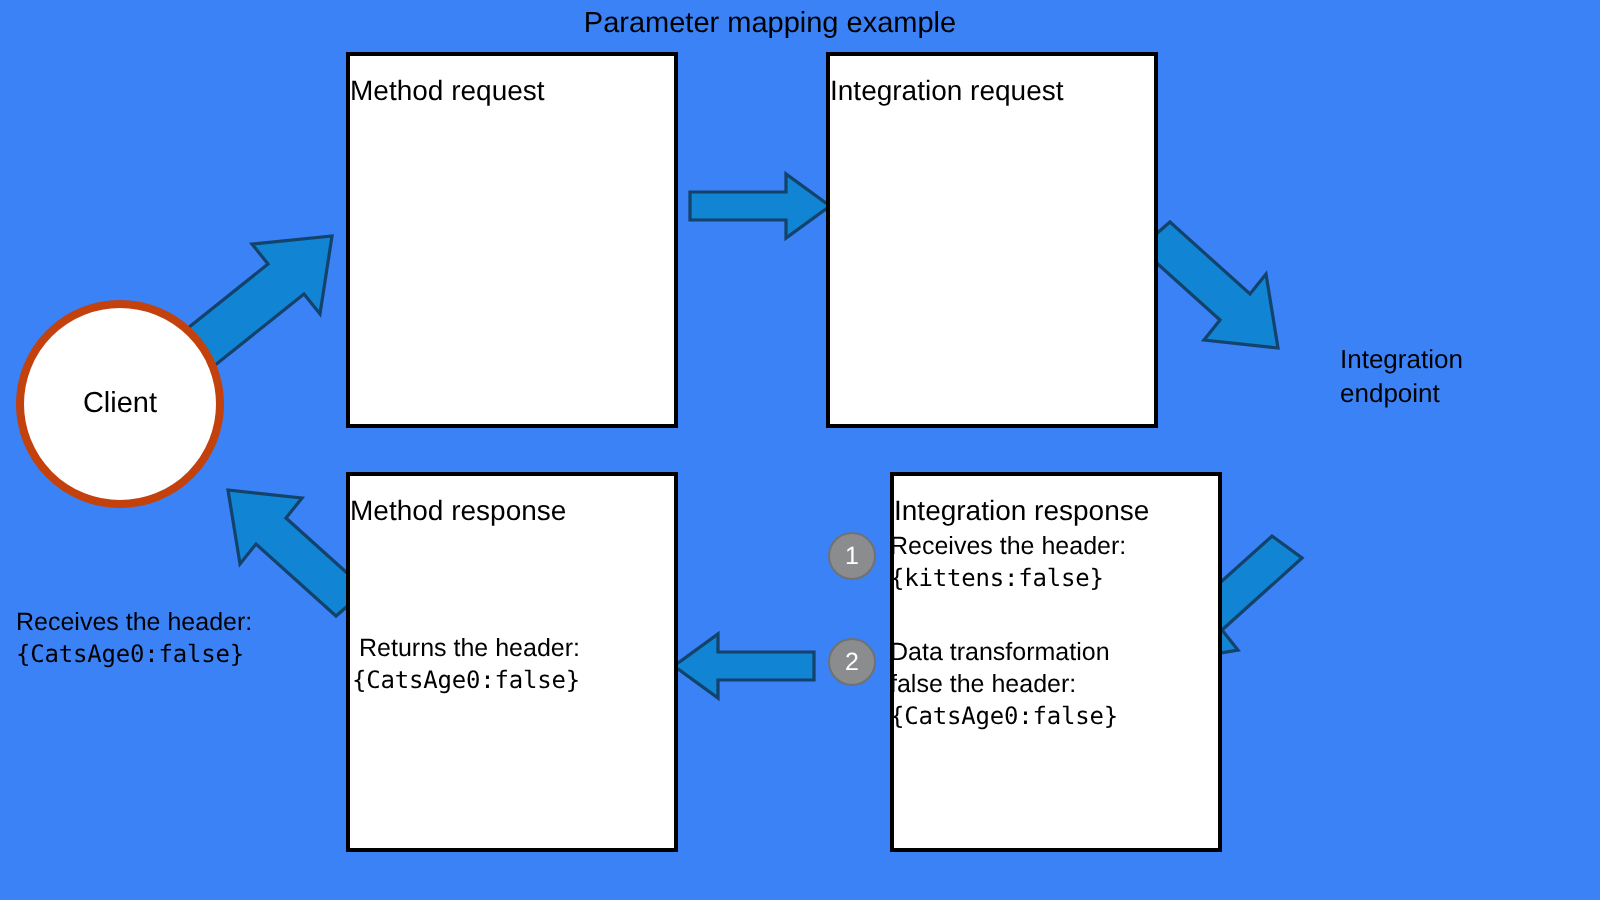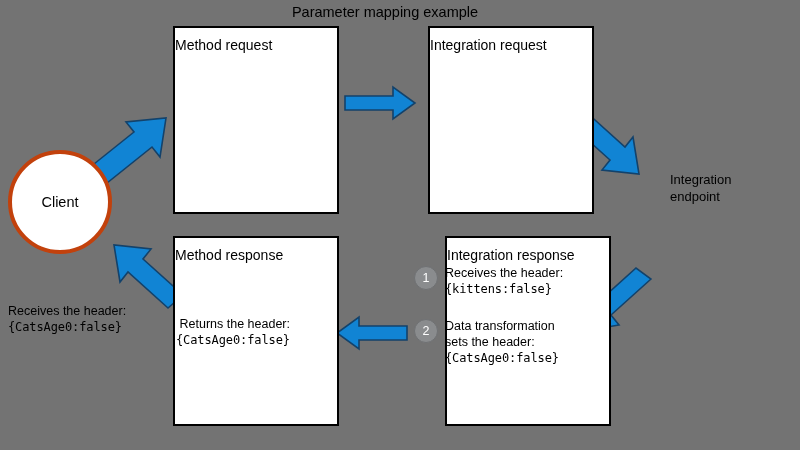--- a/index.html
+++ b/index.html
@@ -4,21 +4,21 @@
 <style>
   html, body {
     margin: 0;
     padding: 0;
     background: #ffffff;
   }
   #canvas {
     position: relative;
     width: 800px;
     height: 450px;
-    background: #737373;
+    background: #3b82f6;
     overflow: hidden;
     font-family: "Liberation Sans", sans-serif;
     color: #000000;
   }
   #svg-layer {
     position: absolute;
     left: 0;
     top: 0;
     width: 800px;
     height: 450px;
@@ -48,21 +48,21 @@
     position: absolute;
     left: 0;
     right: 0;
     top: 8px;
     text-align: left;
     font-size: 14px;
     line-height: 18px;
     white-space: nowrap;
   }
   #box-method-request   { left: 173px; top: 26px;  width: 166px; height: 188px; }
-  #box-integration-request { left: 428px; top: 26px;  width: 166px; height: 188px; }
+  #box-integration-request { left: 413px; top: 26px;  width: 166px; height: 188px; }
   #box-method-response  { left: 173px; top: 236px; width: 166px; height: 190px; padding-left: 27px; }
   #box-integration-response { left: 413px; top: 236px; width: 166px; height: 190px; margin-left: 32px; }
 
   
   .node-circle {
     position: absolute;
     box-sizing: border-box;
     border: 4px solid #c2410c;
     border-radius: 50%;
     background: #ffffff;
@@ -185,21 +185,21 @@
     <div class="step-text">
       <div>Receives the header:</div>
       <div class="mono">{kittens:false}</div>
     </div>
   </div>
 
   <div class="step-row" id="step-2">
     <div class="step-badge">2</div>
     <div class="step-text">
       <div>Data transformation</div>
-      <div>sets the header:</div>
+      <div>false the header:</div>
       <div class="mono">{CatsAge0:false}</div>
     </div>
   </div>
 
   <div class="node-circle" id="node-client">
     <span>Client</span>
   </div>
 
   <div class="text-block" id="text-client-receives">
     <div>Receives the header:</div>

